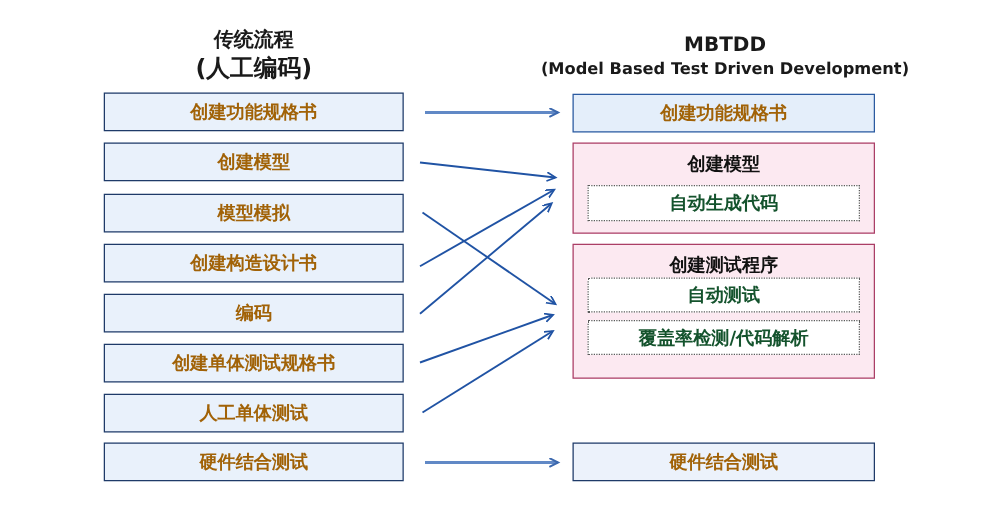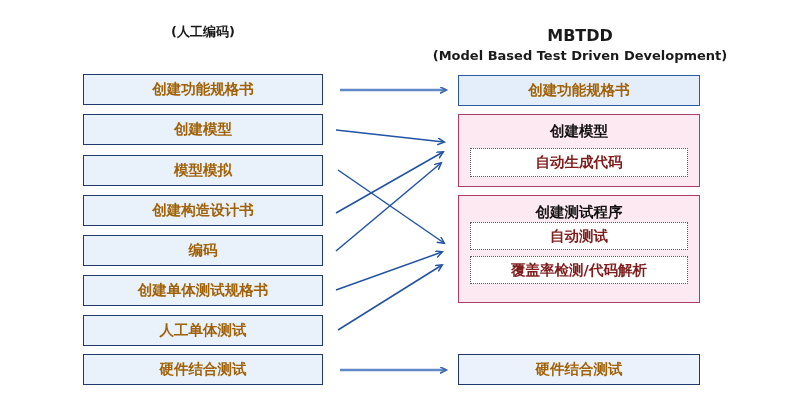--- a/index.html
+++ b/index.html
@@ -4,21 +4,21 @@
 <style>
   html,body{margin:0;padding:0;background:#fff;}
   .canvas{
     position:relative;width:800px;height:420px;background:#ffffff;overflow:hidden;
     font-family:"DejaVu Sans","Liberation Sans",sans-serif;
   }
   .hdr{position:absolute;text-align:center;color:#1a1a1a;font-weight:bold;line-height:1.25;}
   .hdr-left{left:83px;width:240px;top:22px;}
   .hdr-right{left:420px;width:320px;top:26px;}
   .hdr-title{font-size:16px;}
-  .hdr-sub{font-size:13px;margin-top:2px;}
+  .hdr-sub{font-size:19px;margin-top:2px;}
   .hdr-right .hdr-sub{font-size:13px;}
 
   .box{
     position:absolute;height:31px;box-sizing:border-box;
     display:flex;align-items:center;justify-content:center;
     font-size:14.5px;font-weight:bold;color:#a16207;
   }
   .lbox{left:83px;width:240px;background:#e9f1fb;border:1.5px solid #1f3a68;}
   .rbox{left:458px;width:242px;}
   .rbox.spec{background:#e4eefa;border:1.5px solid #2b5aa0;}
@@ -26,34 +26,35 @@
 
   .pinkbox{
     position:absolute;left:458px;width:242px;box-sizing:border-box;
     background:#fce9f1;border:1.5px solid #ab3e66;
     display:flex;flex-direction:column;align-items:center;
   }
   .ptitle{font-size:14.5px;font-weight:bold;color:#111;margin-top:7px;}
   .dotted{
     box-sizing:border-box;width:218px;height:29px;background:#ffffff;
     border:1.5px dotted #5a5a5a;display:flex;align-items:center;justify-content:center;
-    font-size:14.5px;font-weight:bold;color:#7f1d1d;
+    font-size:14.5px;font-weight:bold;color:#14532d;
   }
   .pinkbox.model .dotted{margin-top:7px;}
   .pinkbox.test .dotted{height:28px;margin-top:0;}
   .pinkbox.test .dotted + .dotted{margin-top:6px;}
 
   svg.arrows{position:absolute;left:0;top:0;pointer-events:none;}
 </style>
 </head>
 <body>
 
 <div class="canvas">
 
   <div class="hdr hdr-left">
+    <div class="hdr-title">传统流程</div>
     <div class="hdr-sub">(人工编码)</div>
   </div>
 
   <div class="hdr hdr-right">
     <div class="hdr-title">MBTDD</div>
     <div class="hdr-sub">(Model Based Test Driven Development)</div>
   </div>
 
   <svg class="arrows" width="800" height="420" viewBox="0 0 800 420">
     <defs>

